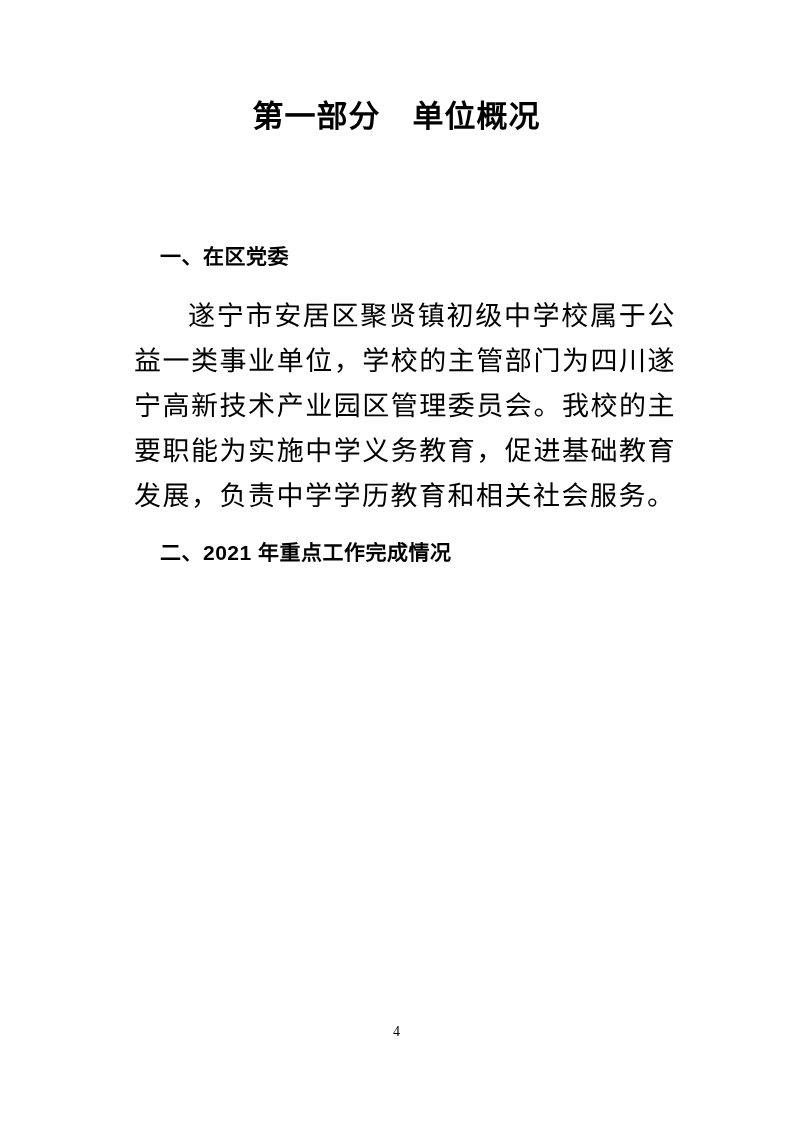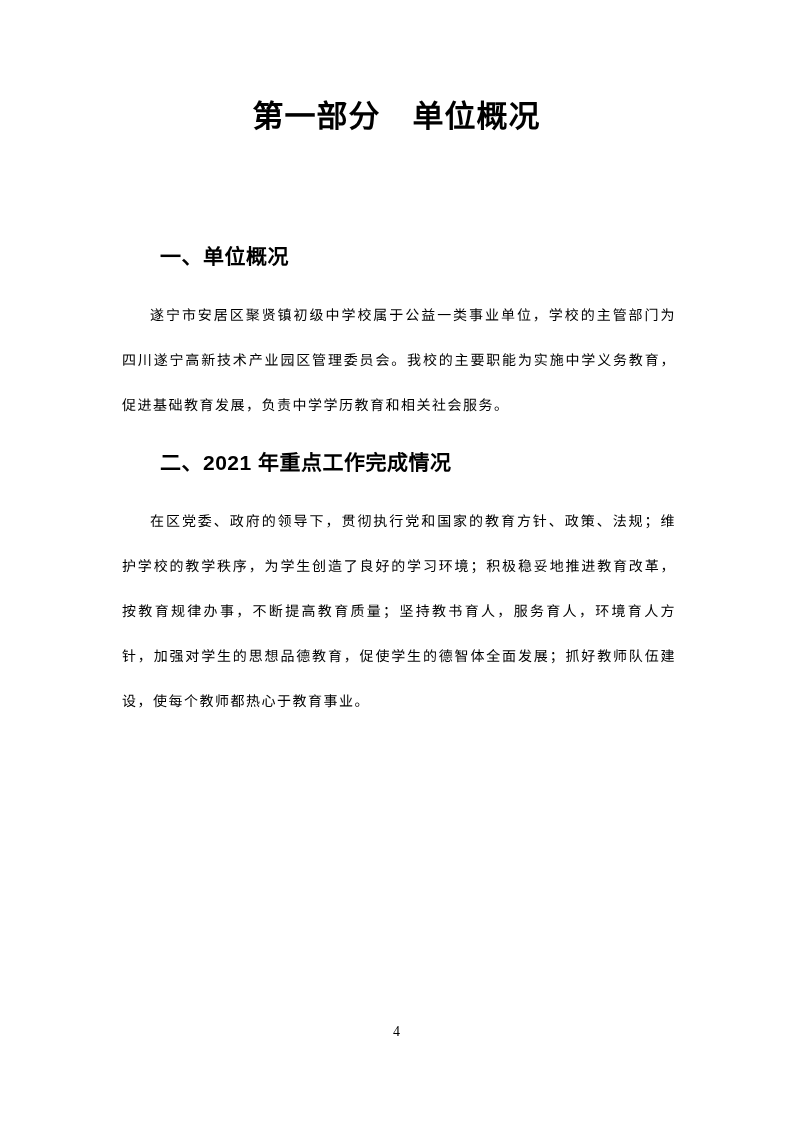--- a/index.html
+++ b/index.html
@@ -40,28 +40,27 @@
     text-indent: 2em;
     letter-spacing: 0.5px;
   }
   .sec-heading.first {
     margin-top: 104px;
   }
   .sec-heading.second {
     margin-top: 19px;
   }
   .para {
-    margin: 22px 0 0 4px;
-    font-size: 14px;
+    margin: 22px 0 0 16px;
+    font-size: 27px;
     line-height: 45px;
     text-align: justify;
     text-justify: inter-ideograph;
     text-indent: 2em;
     letter-spacing: 1.5px;
-    font-family: Liberation Mono, monospace;
   }
   .page-number {
     position: absolute;
     left: 0;
     right: 0;
     top: 1024px;
     text-align: center;
     font-family: "Liberation Serif", "DejaVu Serif", serif;
     font-size: 14px;
     color: #000000;
@@ -69,25 +68,24 @@
 </style>
 </head>
 <body>
 
 <div class="page">
 
   <h1 class="doc-title">第一部分　单位概况</h1>
 
   <div class="content">
 
-    <h2 class="sec-heading first">一、单位概况</h2>
+    <h2 class="sec-heading first">一、在区党委</h2>
 
     <p class="para">遂宁市安居区聚贤镇初级中学校属于公益一类事业单位，学校的主管部门为四川遂宁高新技术产业园区管理委员会。我校的主要职能为实施中学义务教育，促进基础教育发展，负责中学学历教育和相关社会服务。</p>
 
     <h2 class="sec-heading second">二、2021 年重点工作完成情况</h2>
 
-    <p class="para">在区党委、政府的领导下，贯彻执行党和国家的教育方针、政策、法规；维护学校的教学秩序，为学生创造了良好的学习环境；积极稳妥地推进教育改革，按教育规律办事，不断提高教育质量；坚持教书育人，服务育人，环境育人方针，加强对学生的思想品德教育，促使学生的德智体全面发展；抓好教师队伍建设，使每个教师都热心于教育事业。</p>
 
   </div>
 
   <div class="page-number">4</div>
 
 </div>
 
 </body></html>

